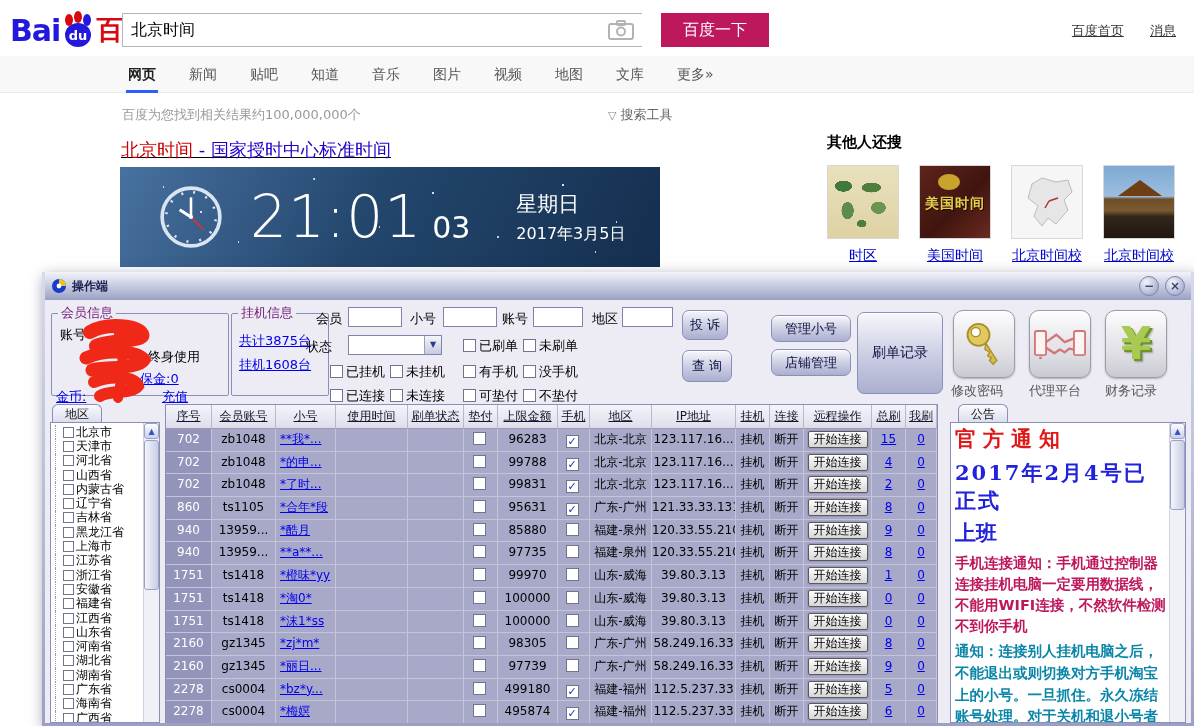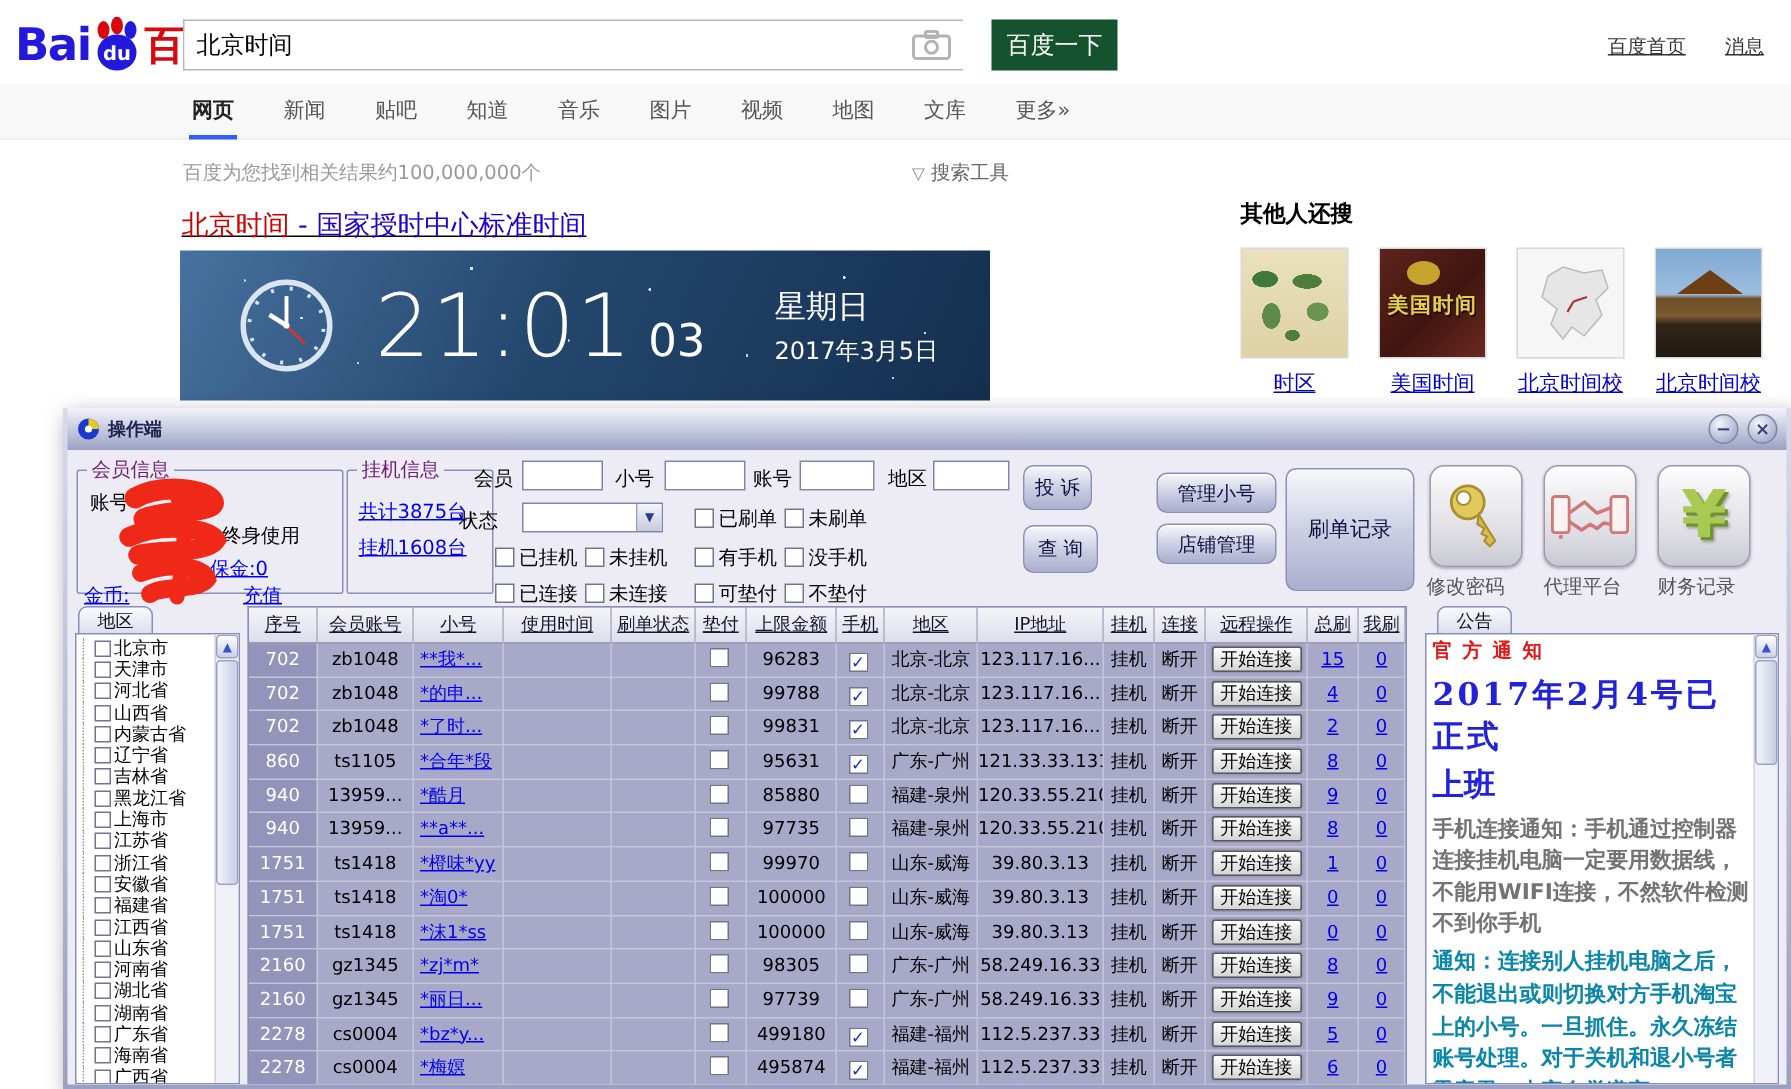--- a/index.html
+++ b/index.html
@@ -9,21 +9,21 @@
 
   
   .bd-header { position:absolute; left:0; top:0; width:1194px; height:56px; background:#fff; }
   .bd-logo { position:absolute; left:10px; top:8px; height:44px; display:flex; align-items:center; cursor:pointer; }
   .logo-bai { color:#2319DC; font-size:30px; font-weight:bold; letter-spacing:-1px; }
   .logo-paw { position:relative; width:34px; height:38px; margin:0 1px; }
   .logo-cn  { color:#D8080F; font-size:27px; font-weight:bold; }
   .bd-searchbox { position:absolute; left:122px; top:13px; width:520px; height:34px; border:1px solid #b6b6b6; border-right:none; background:#fff; display:flex; align-items:center; }
   .bd-searchbox input { flex:1; border:none; outline:none; font-size:16px; padding:0 8px; font-family:inherit; color:#000; }
   .cam { width:26px; height:20px; margin-right:8px; cursor:pointer; opacity:.75; }
-  .bd-btn { position:absolute; left:661px; top:13px; width:84px; height:34px; background:#14532d; color:#fff; border:none; font-size:16px; cursor:pointer; font-family:inherit; }
+  .bd-btn { position:absolute; left:661px; top:13px; width:108px; height:34px; background:#be185d; color:#fff; border:none; font-size:16px; cursor:pointer; font-family:inherit; }
   .bd-toplinks { position:absolute; right:18px; top:22px; font-size:13px; }
   .bd-toplinks a { color:#333; margin-left:22px; }
   .bd-nav { position:absolute; left:0; top:56px; width:1194px; height:37px; background:#f8f8f8; border-bottom:1px solid #ebebeb; }
   #nav-tabs { position:absolute; left:128px; top:0; height:37px; display:flex; gap:33px; align-items:center; }
   .nav-tab { font-size:14px; color:#555; text-decoration:none; position:relative; height:37px; line-height:37px; }
   .nav-tab.active { color:#222; font-weight:bold; }
   .nav-tab.active::after { content:""; position:absolute; left:-2px; right:-2px; bottom:0; height:3px; background:#315efb; }
   .bd-meta { position:absolute; left:122px; top:106px; width:560px; font-size:13px; color:#999; }
   .bd-tools { position:absolute; left:608px; top:106px; font-size:13px; color:#666; cursor:pointer; }
   .bd-tools .funnel { color:#888; font-size:11px; }
@@ -128,24 +128,24 @@
   .trow { height:22.7px; }
   .trow > div { border-right:1px solid #c5c5da; border-bottom:1px solid #c5c5da; font-size:12px; color:#000; text-align:center; line-height:21px; overflow:hidden; white-space:nowrap; }
   .trow > div.c-seq { background:#9494ba; color:#fff; }
   .trow a { color:#0000EE; font-size:12px; }
   .conn-btn { display:inline-block; height:17px; line-height:15px; padding:0 5px; margin-top:2px; font-size:12px; color:#000;
      background:linear-gradient(#fefefe,#d6d6d6); border:1px solid #5a5a5a; border-radius:2px; box-shadow:0 0 0 1px #9a9ab8; cursor:pointer; }
 
   
   .announce { left:905px; top:122px; width:236px; height:301px; overflow:hidden; }
   .ann-body { position:absolute; left:4px; top:2px; right:18px; }
-  .ann-l1 { font-family:"DejaVu Serif", serif; color:#e01818; font-size:13px; font-weight:bold; letter-spacing:7px; }
+  .ann-l1 { font-family:"DejaVu Serif", serif; color:#e01818; font-size:21px; font-weight:bold; letter-spacing:7px; }
   .ann-l2 { font-family:"DejaVu Serif", serif; color:#2222dd; font-size:21px; font-weight:bold; letter-spacing:2px; margin-top:6px; }
   .ann-l3 { font-family:"DejaVu Serif", serif; color:#2222dd; font-size:21px; font-weight:bold; margin-top:4px; }
-  .ann-l4 { color:#737373; font-size:14.5px; font-weight:bold; line-height:1.45; margin-top:6px; }
+  .ann-l4 { color:#be185d; font-size:14.5px; font-weight:bold; line-height:1.45; margin-top:6px; }
   .ann-l5 { color:#0a86a8; font-size:14.5px; font-weight:bold; line-height:1.5; margin-top:4px; }
 </style>
 </head>
 <body>
 
 <div class="bd-header">
   <div class="bd-logo">
     <span class="logo-bai">Bai</span>
     <span class="logo-paw">
       <svg viewBox="0 0 34 38" width="34" height="38">

